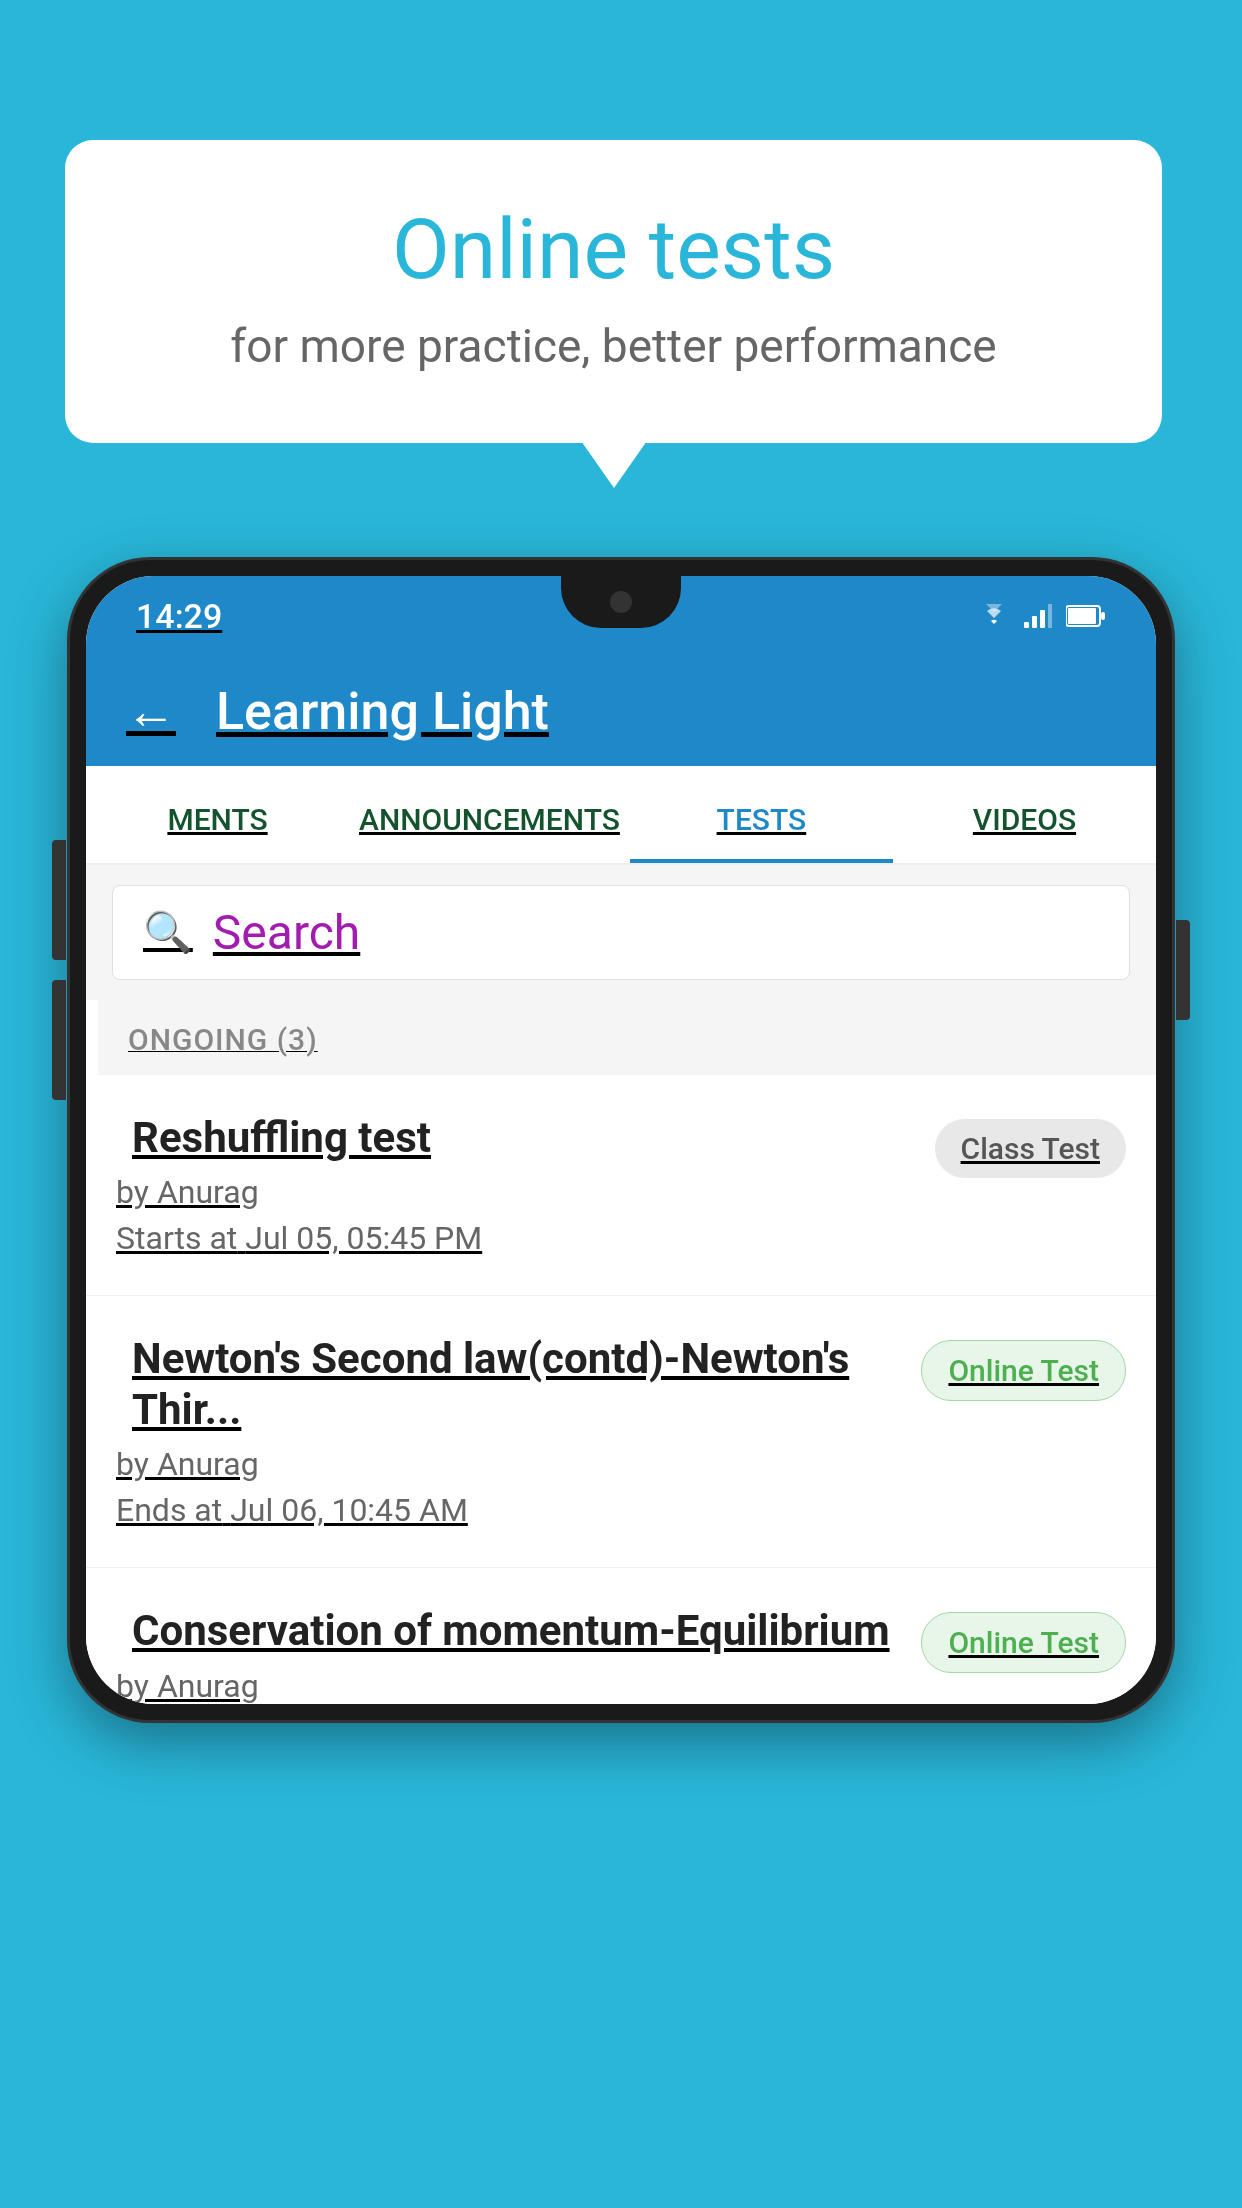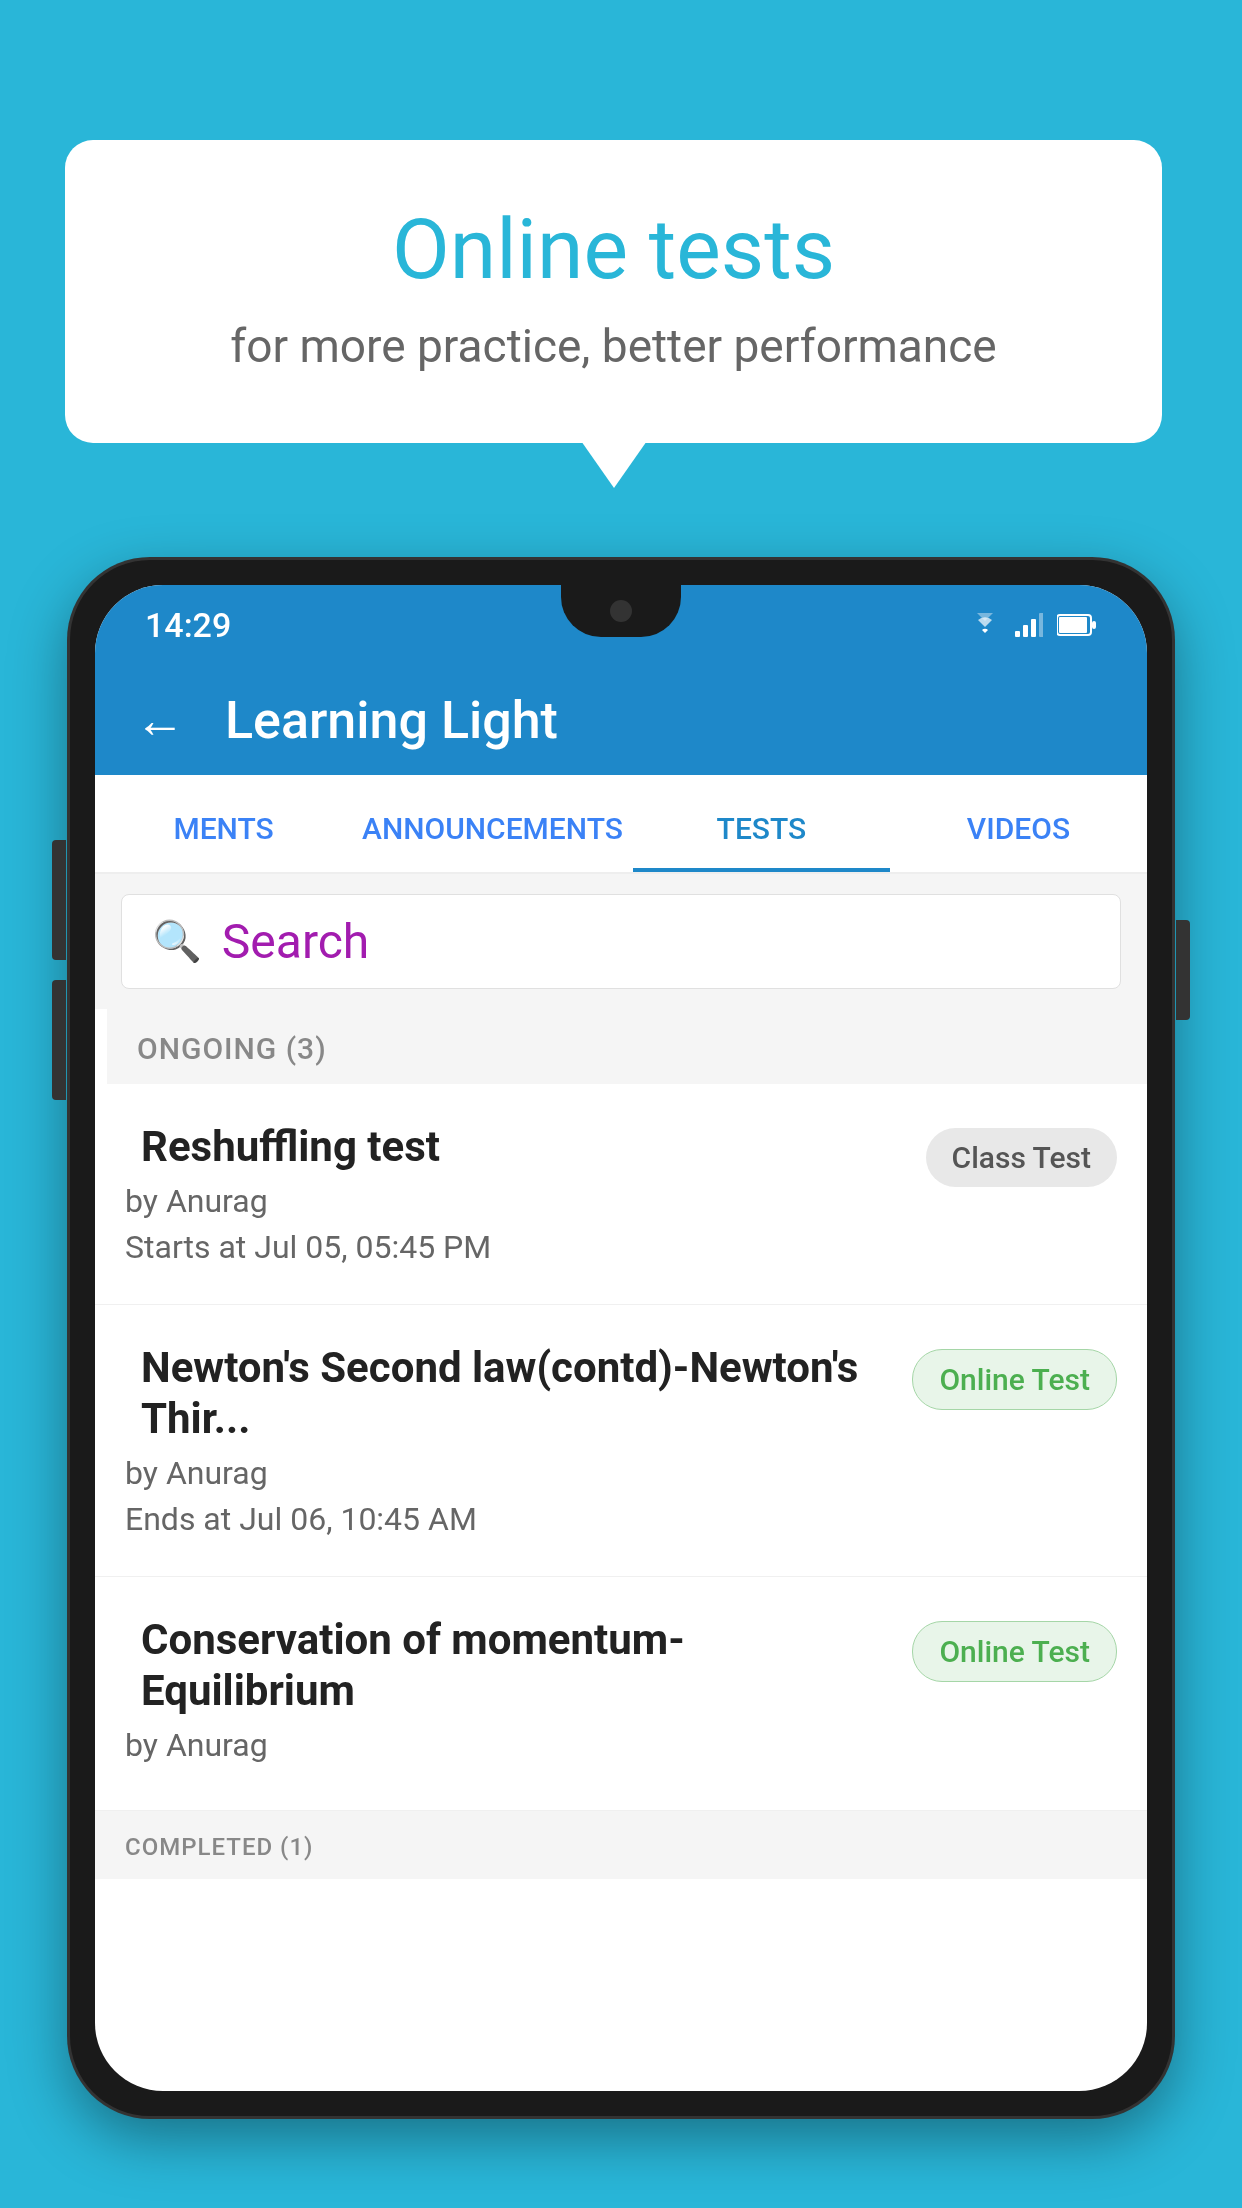--- a/index.html
+++ b/index.html
@@ -60,25 +60,26 @@
       position: absolute;
       top: 560px;
       left: 70px;
       right: 70px;
       bottom: 0;
     }
 
     .phone-outer {
       background: #1a1a1a;
       border-radius: 80px;
-      padding: 25px;
+      padding: 16px;
       width: 100%;
-      height: 1556px;
+      height: 1160px;
       position: relative;
       box-shadow: 0 0 0 3px #333, 0 20px 60px rgba(0,0,0,0.4);
+      text-decoration: underline;
     }
 
     
     .phone-outer::before {
       content: '';
       position: absolute;
       left: -18px;
       top: 280px;
       width: 14px;
       height: 120px;
@@ -180,21 +181,21 @@
       border-bottom: 2px solid #eee;
       overflow: hidden;
     }
 
     .tab-item {
       flex: 1;
       text-align: center;
       padding: 36px 10px 26px;
       font-size: 30px;
       font-weight: 500;
-      color: #3b82f6;
+      color: #14532d;
       position: relative;
       cursor: pointer;
     }
 
     .tab-item.active {
       color: #1e88c9;
     }
 
     .tab-item.active::after {
       content: '';

